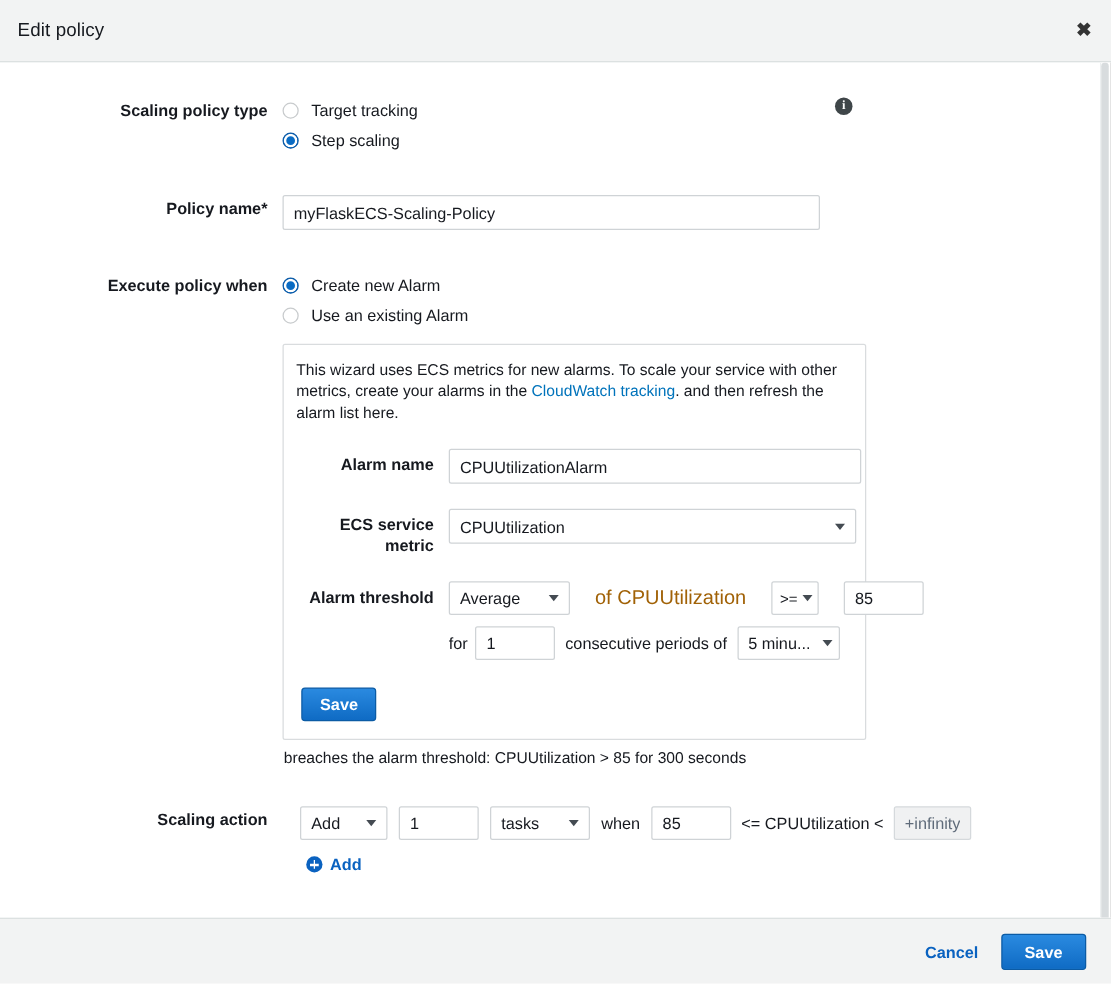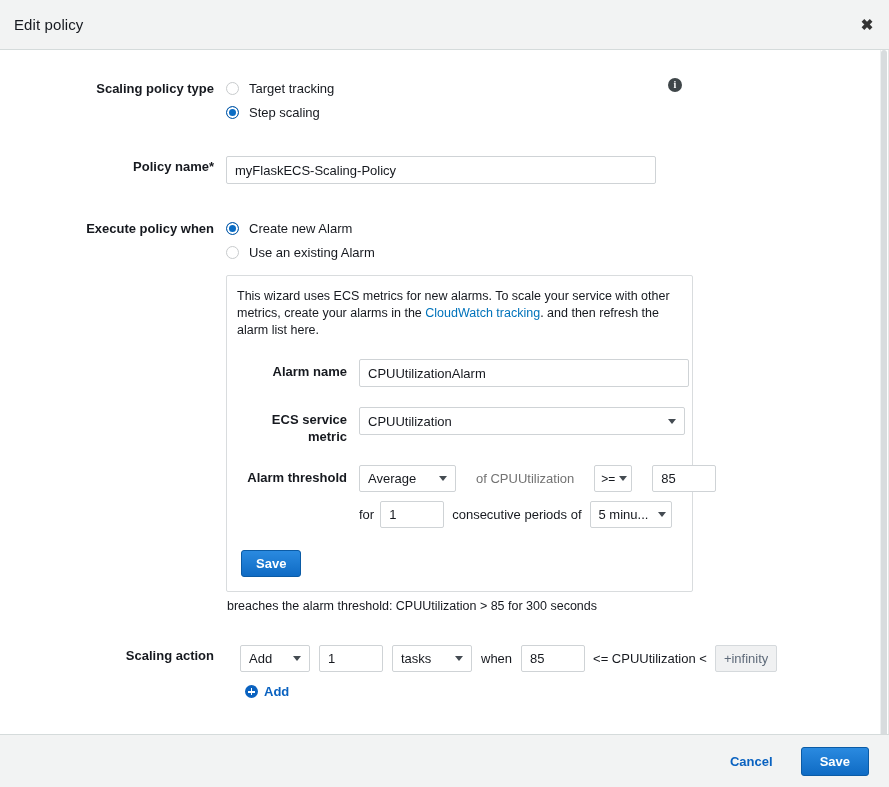--- a/index.html
+++ b/index.html
@@ -223,22 +223,22 @@
   .metric-select { width: 326px; height: 28px; }
 
   .thresh-line {
     display: flex;
     align-items: center;
     gap: 12px;
   }
   .thresh-line .sel.stat { width: 97px; height: 27px; }
   .thresh-line .inline-txt {
     margin: 0 8px;
-    font-size: 13px;
-    color: #737373;
+    font-size: 16px;
+    color: #a16207;
     white-space: nowrap;
   }
   .thresh-line .sel.op {
     width: 38px; height: 27px;
     padding: 0 4px 0 6px;
     font-size: 12px;
   }
   .thresh-line .sel.op .caret { margin-left: 3px; }
   .thresh-line .txt.val { width: 64px; height: 27px; margin-left: 8px; }
 
@@ -354,21 +354,21 @@
   
   .footer {
     height: 53px;
     flex: 0 0 auto;
     background: #f2f3f3;
     border-top: 1px solid #d5dbdb;
     display: flex;
     align-items: center;
     justify-content: flex-end;
     padding-right: 20px;
-    gap: 28px;
+    gap: 18px;
   }
   .cancel-link {
     color: #0a62c0;
     font-size: 13px;
     font-weight: bold;
     cursor: pointer;
     text-decoration: none;
   }
   .footer .btn-primary {
     height: 29px;

